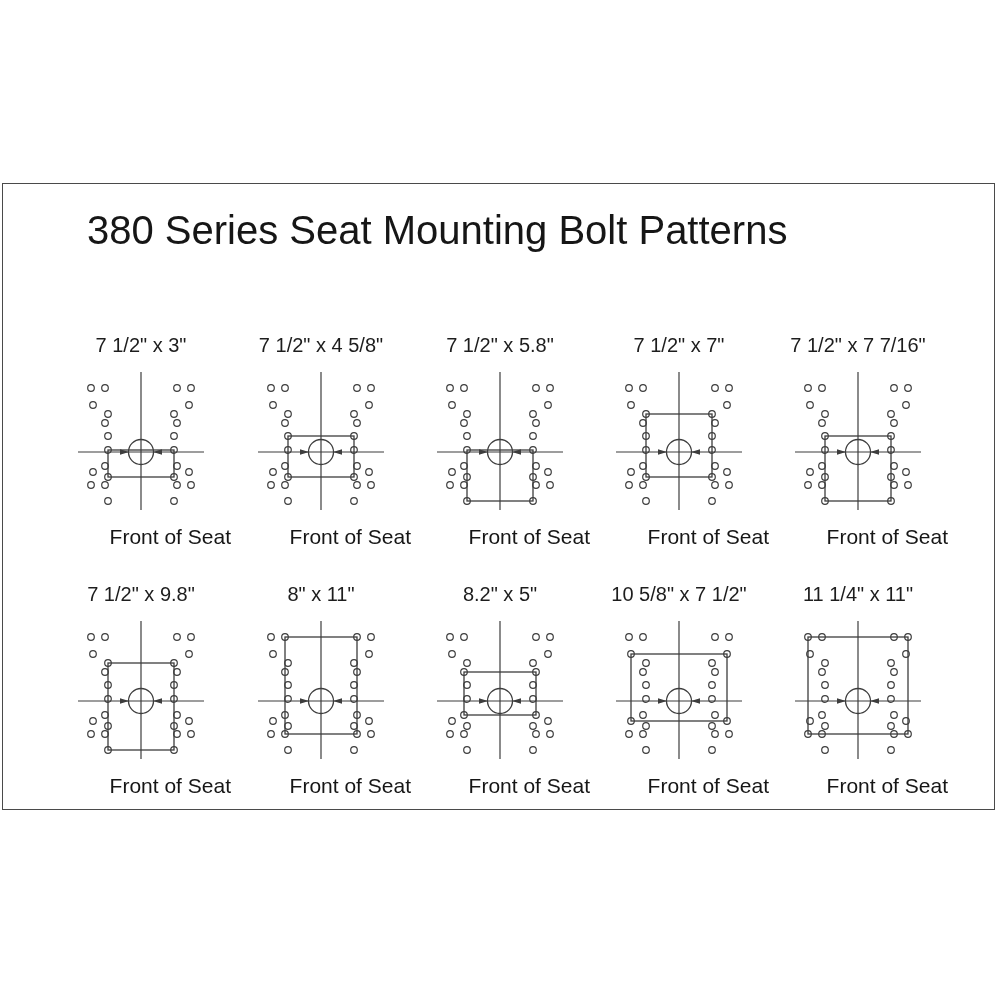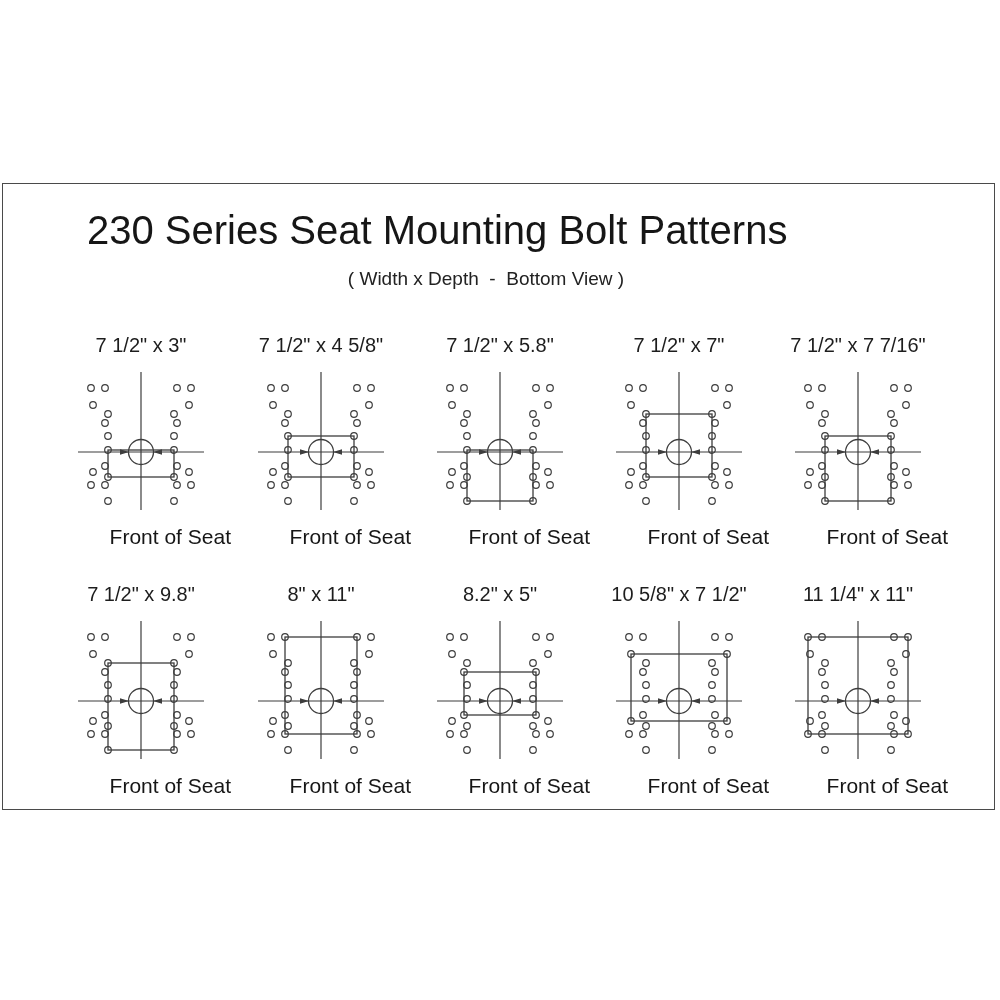--- a/index.html
+++ b/index.html
@@ -31,22 +31,21 @@
   .diagram svg{display:block;}
   .front-label{
     text-align:right;font-size:21px;line-height:25px;color:#161616;white-space:pre;
   }
 </style>
 </head>
 <body>
 
 <div class="canvas">
   <div class="frame"></div>
-  <div class="main-title">230 Series Seat Mounting Bolt Patterns</div>
-  <div class="subtitle">( Width x Depth  -  Bottom View )</div>
+  <div class="main-title">380 Series Seat Mounting Bolt Patterns</div>
   <div class="grid">
       <div class="cell" style="left: 51px; top: 330px;">
     <div class="cell-title">7 1/2" x 3"</div>
     <div class="diagram">
           <svg width="180" height="164" viewBox="-90 -92 180 164">
             <g stroke="#3d3d3d" stroke-width="1.2" fill="none">
               <line x1="0" y1="-80" x2="0" y2="58"></line>
               <line x1="-63" y1="0" x2="63" y2="0"></line>
             </g>
             <rect x="-33" y="-2" width="66" height="27" stroke="#3d3d3d" stroke-width="1.3" fill="none"></rect>

